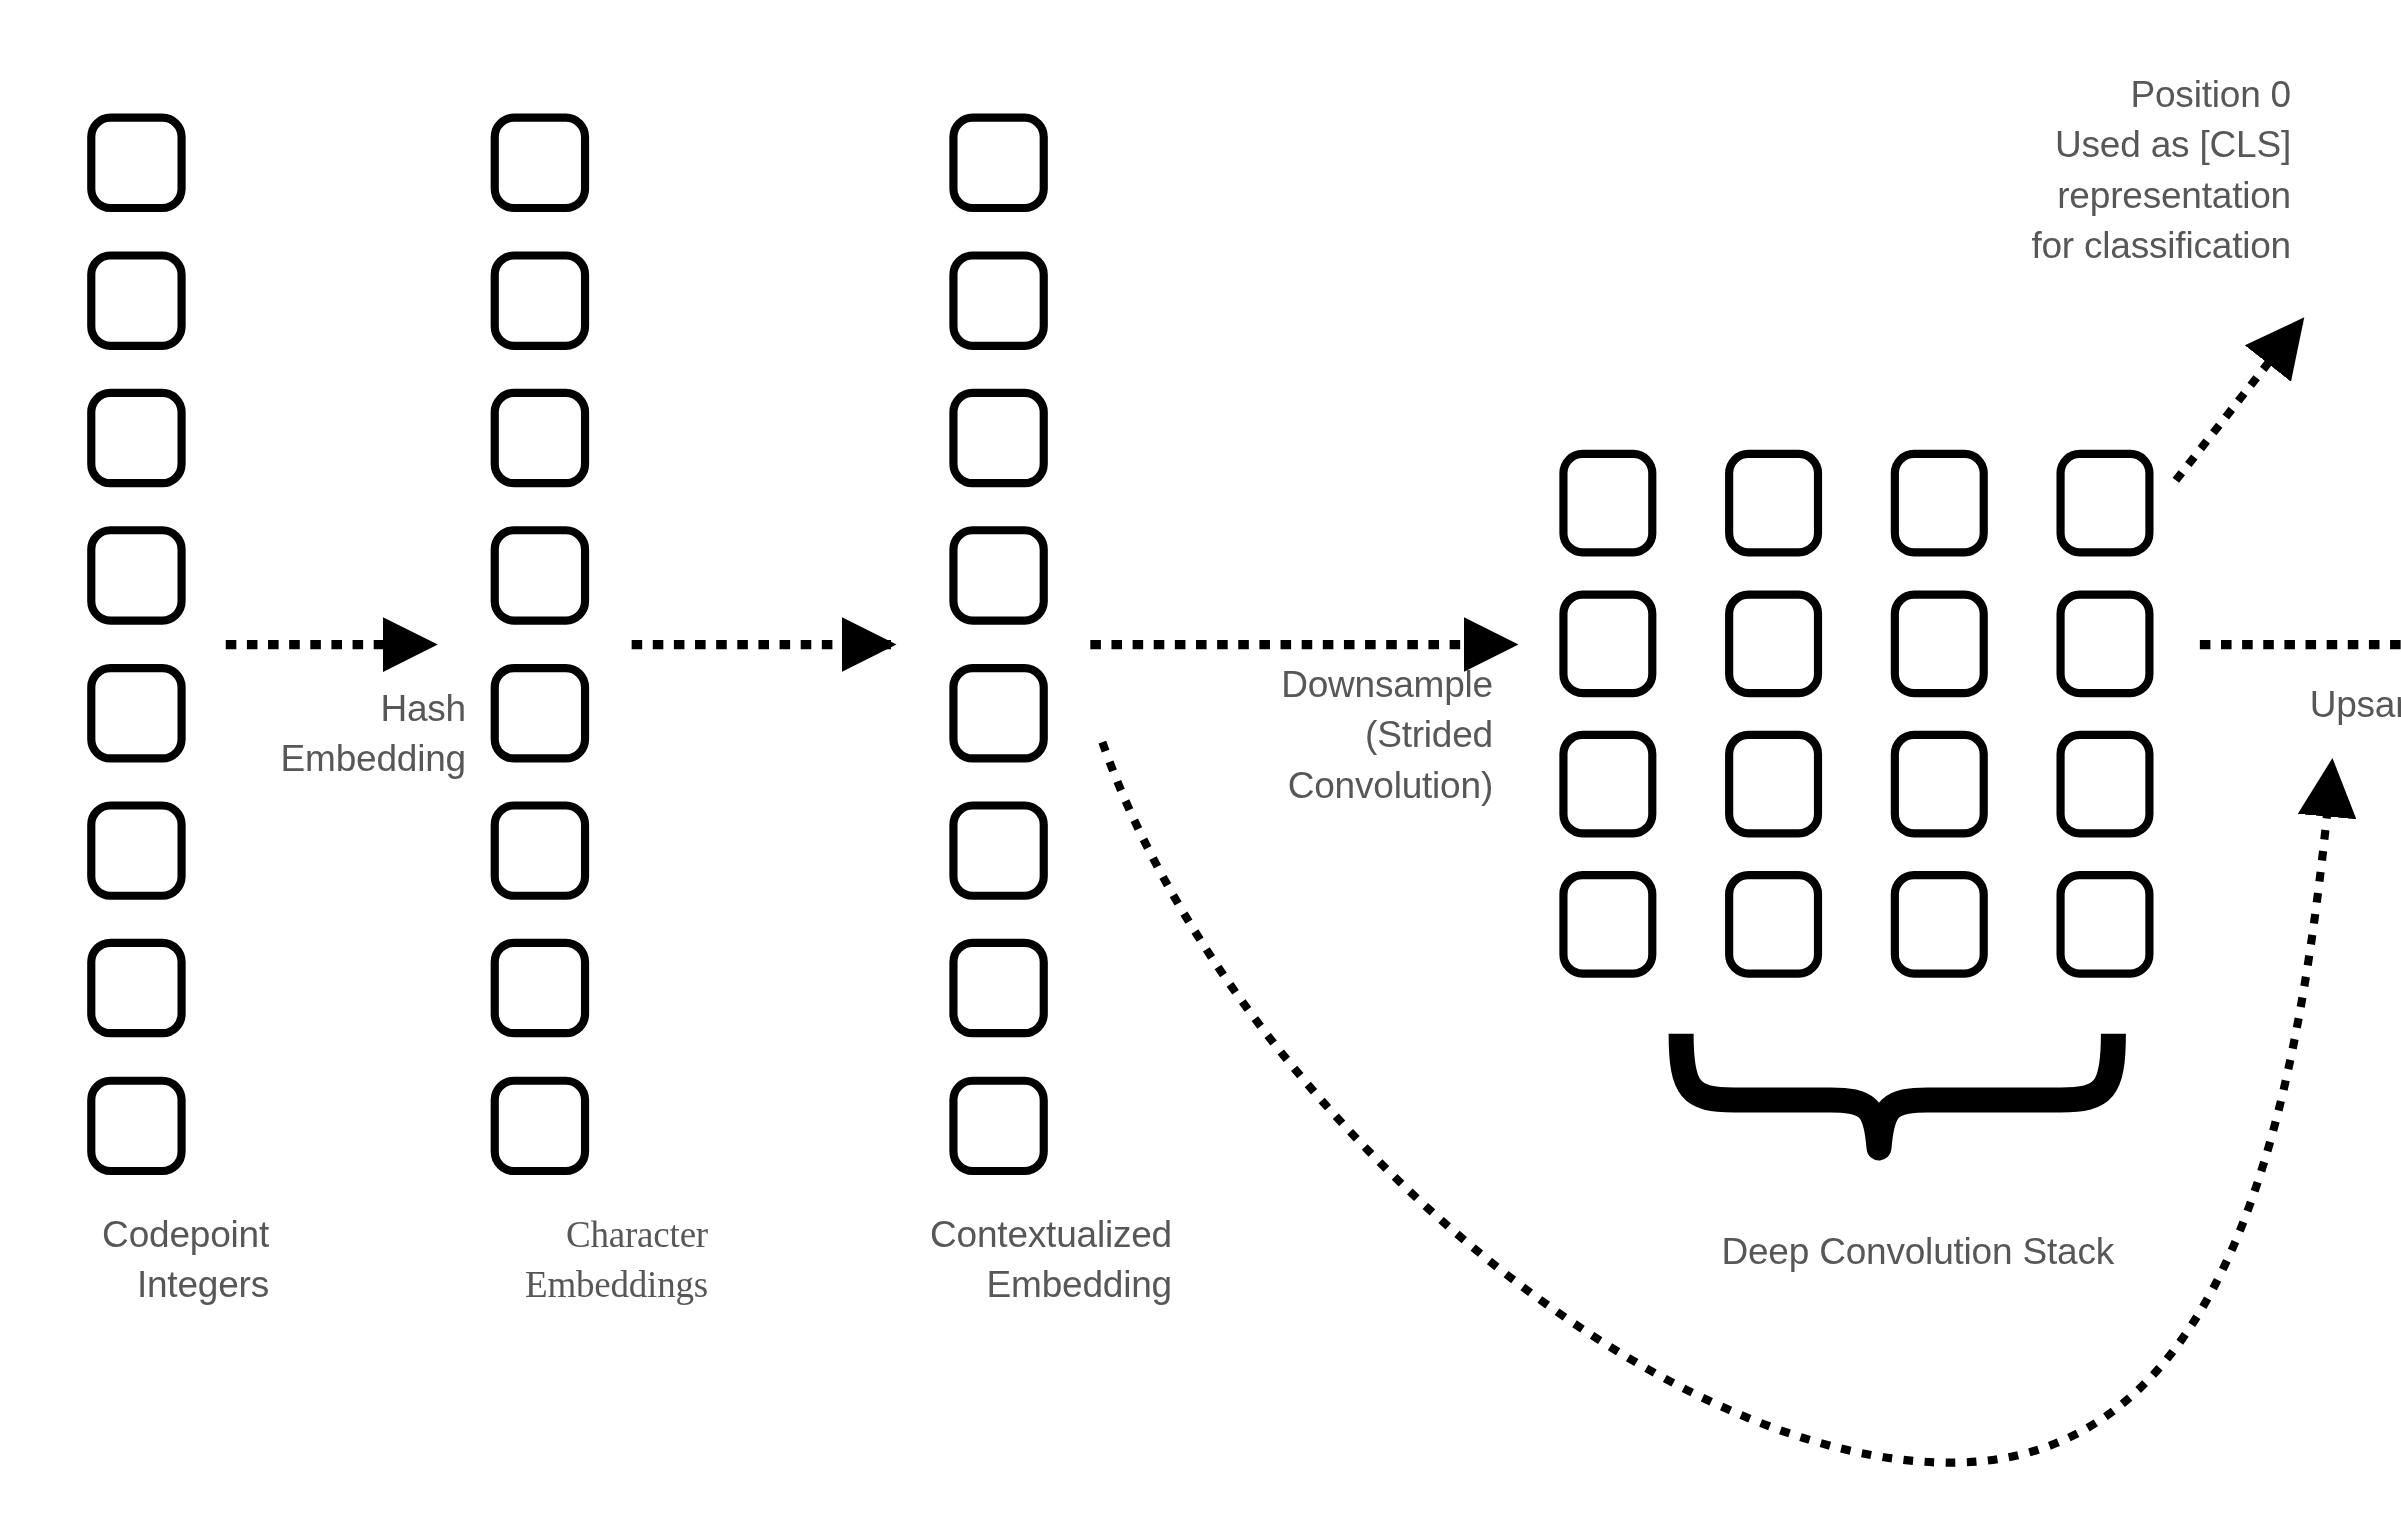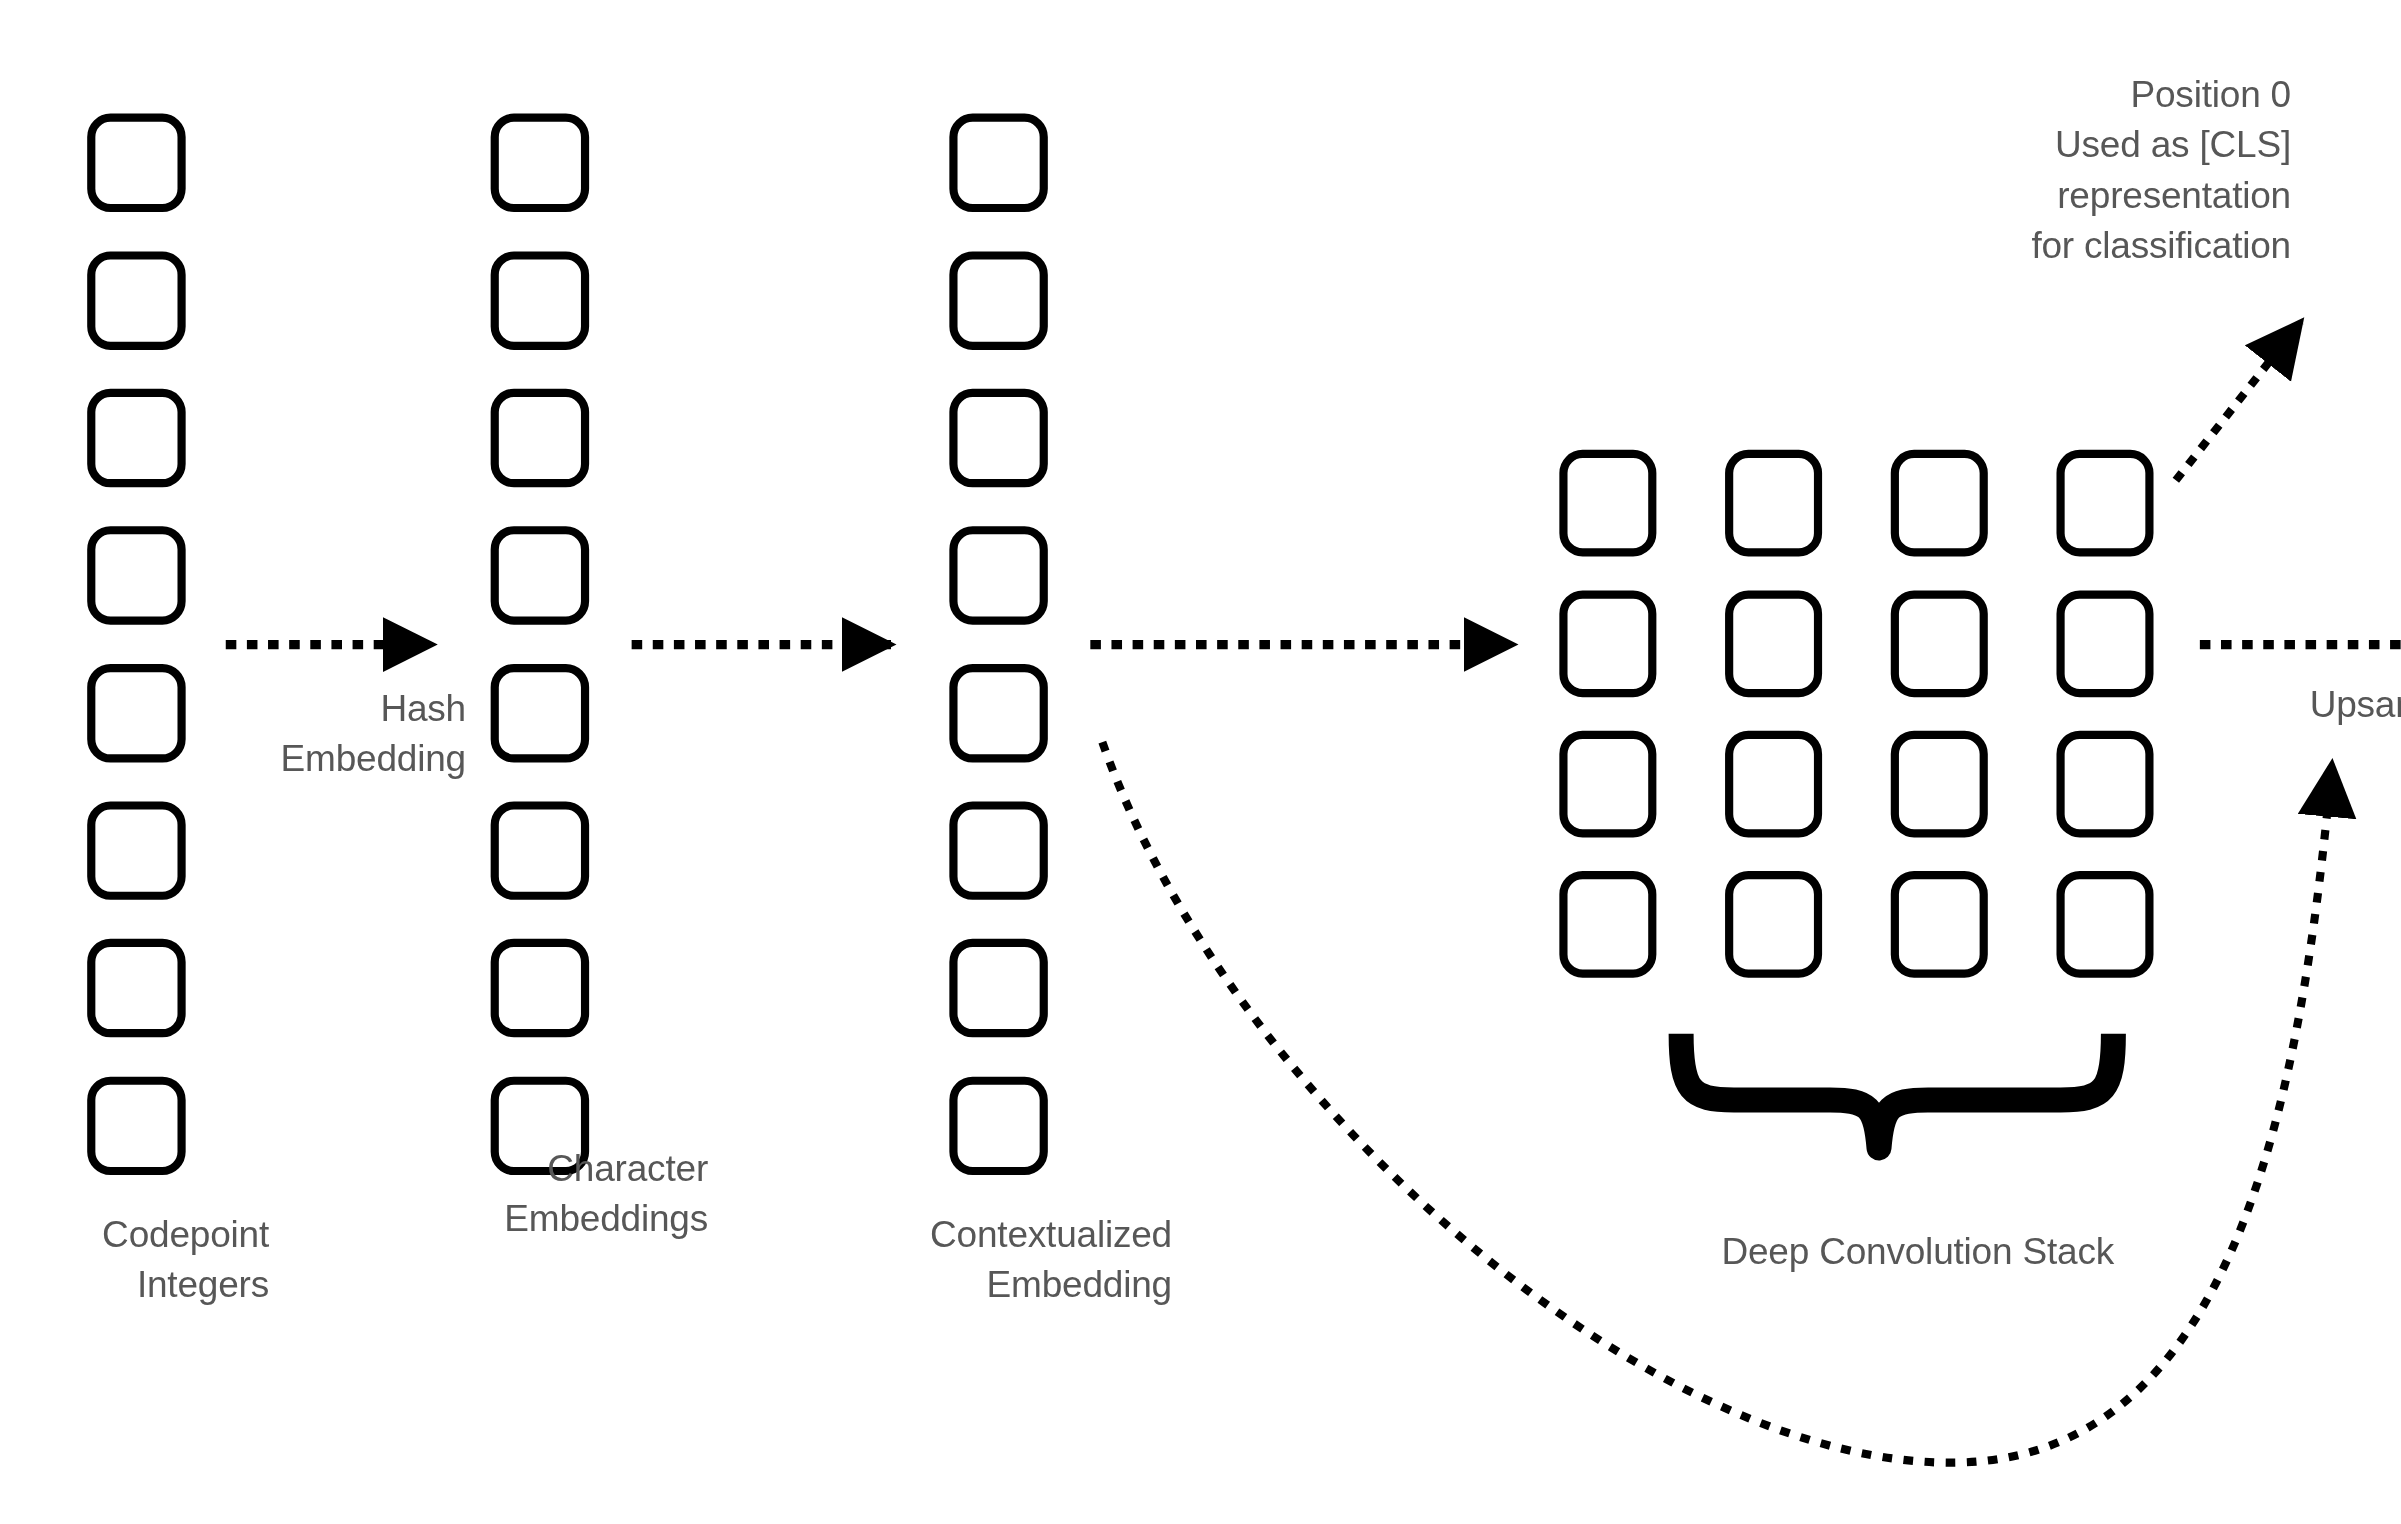--- a/index.html
+++ b/index.html
@@ -144,32 +144,35 @@
              L 3810 2290
              C 3890 2290, 3905 2305, 3912 2390
              C 3919 2305, 3934 2290, 4014 2290
              L 4290 2290
              C 4380 2290, 4400 2270, 4400 2152" fill="none" stroke="#000000" stroke-width="52" stroke-linecap="butt" stroke-linejoin="round"></path>
   </svg>
 
   <div class="lbl col-label" style="left:-34px; top:1210px; width:303px;">Codepoint
 Integers</div>
 
-  <div class="lbl col-label" style="left:372px; top:1144px; width:336px;">Character
+  <div class="lbl col-label" style="left:372px; top:1210px; width:336px;font-family:Liberation Serif, serif;">Character
 Embeddings</div>
 
   <div class="lbl col-label" style="left:826px; top:1210px; width:346px;">Contextualized
 Embedding</div>
 
   <div class="lbl col-label" style="left:1590px; top:1227px; width:524px;">Deep Convolution Stack</div>
 
   <div class="lbl arrow-label" style="left:192px; top:660px; width:274px;margin-top:24px;">Hash
 Embedding</div>
 
 
+  <div class="lbl arrow-label" style="left:1109px; top:660px; width:384px;">Downsample
+(Strided
+Convolution)</div>
 
   <div class="lbl arrow-label" style="left:2176px; top:680px; width:327px;">Upsampling</div>
 
   <div class="lbl note" style="left:1921px; top:70px; width:370px;">Position 0
 Used as [CLS]
 representation
 for classification</div>
 
 </div>
 

